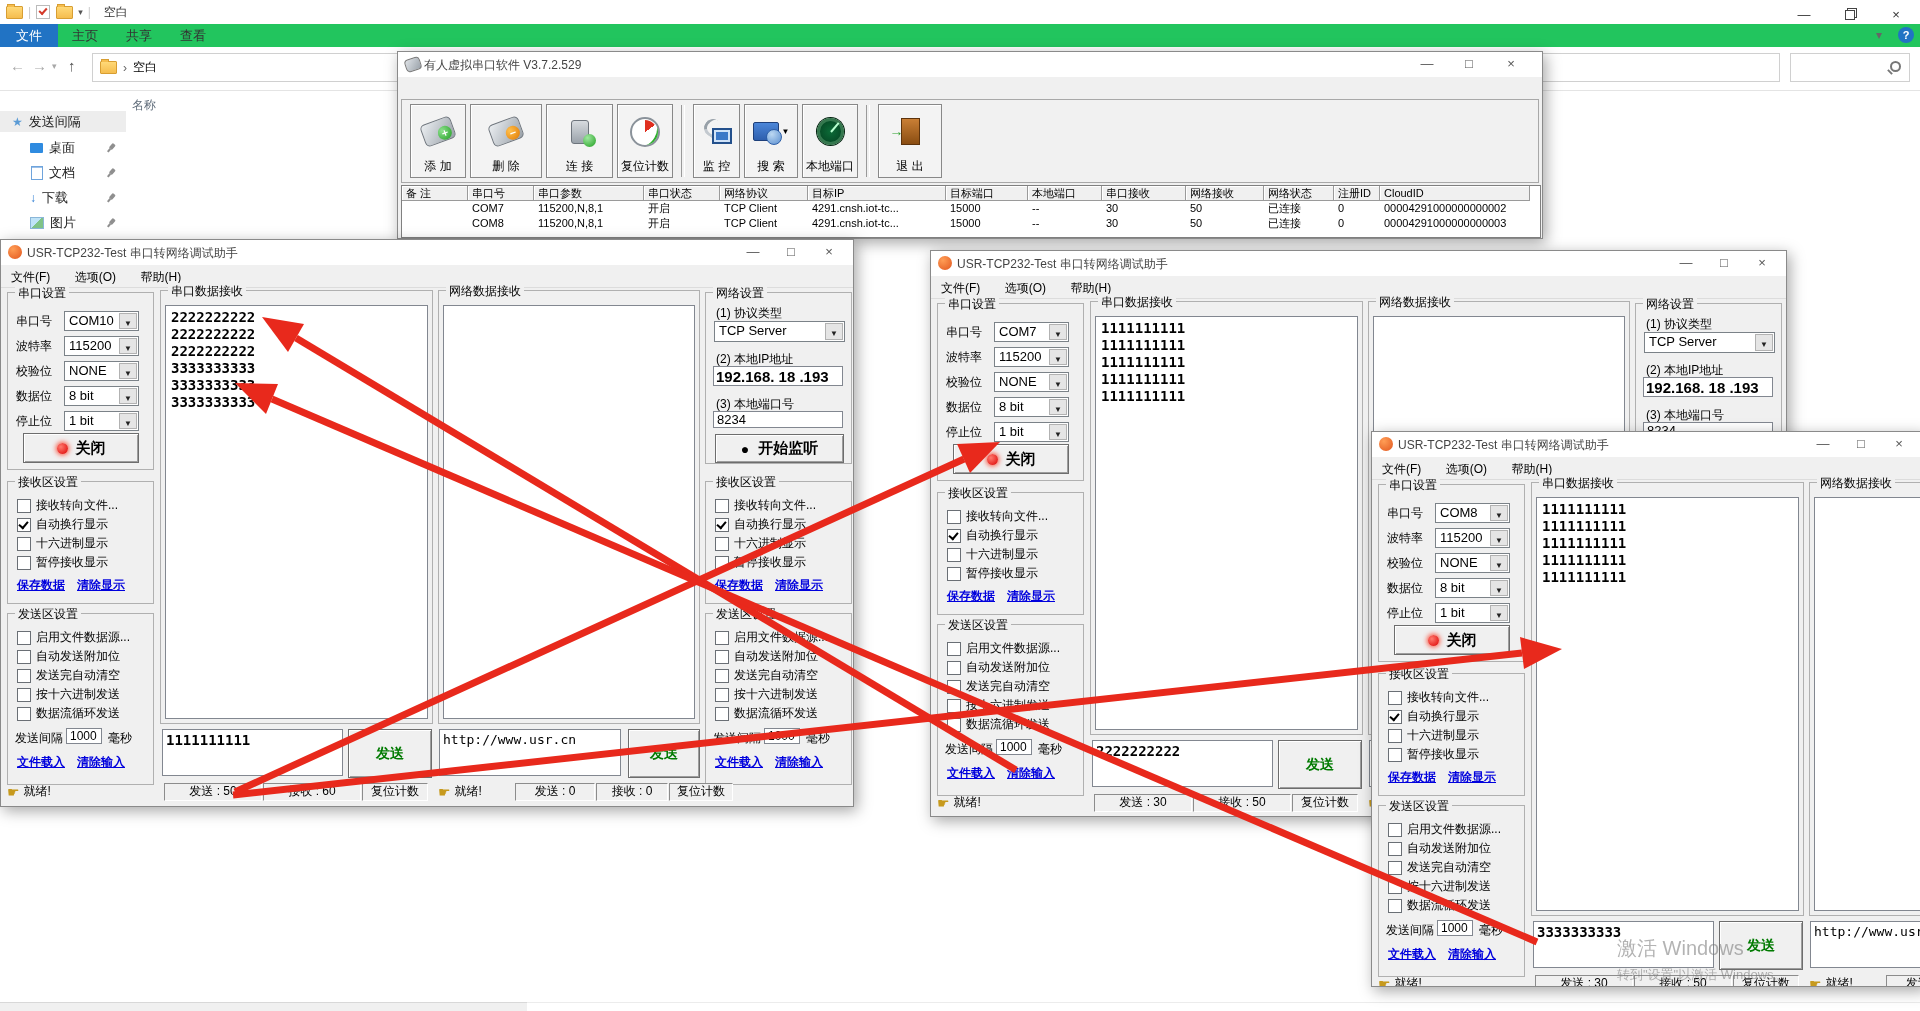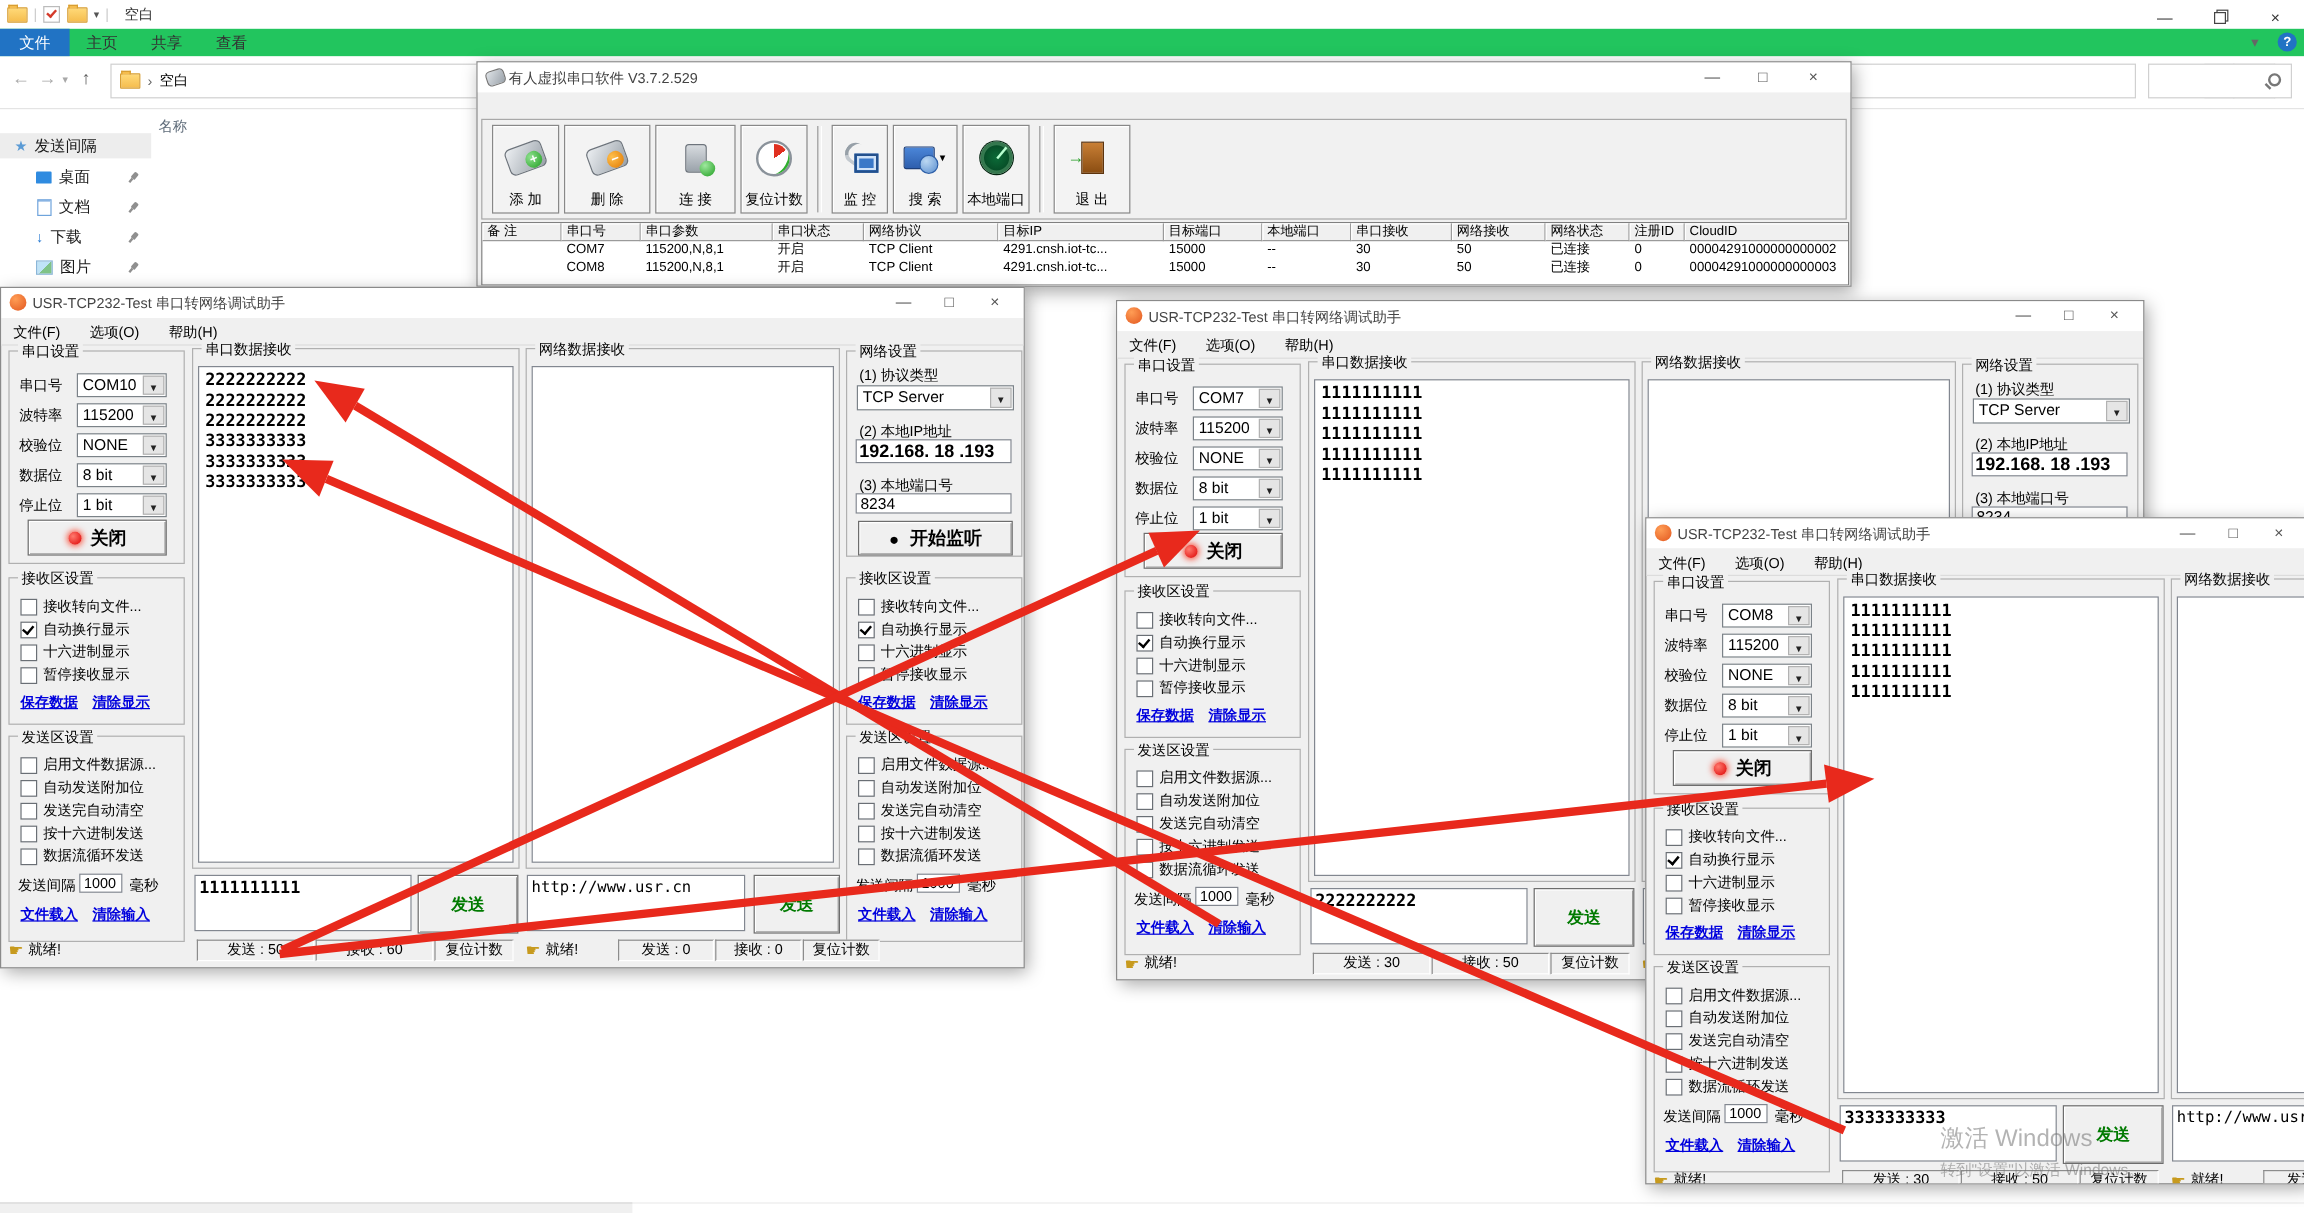--- a/index.html
+++ b/index.html
@@ -141,21 +141,21 @@
   .i-net{width:24px;height:17px;background:linear-gradient(#4b86d8,#2e5fae);border:1px solid #1d3f7a;border-radius:2px;position:relative;}
   .i-net::after{content:"";position:absolute;right:-4px;bottom:-5px;width:14px;height:14px;border-radius:50%;background:radial-gradient(circle at 35% 30%,#bcd8f2,#5b8fd0);border:1px solid #2d5fa8;}
   .i-radar{width:27px;height:27px;border-radius:50%;background:radial-gradient(circle,#0c6b38,#03371b);box-shadow:inset 0 0 0 3px rgba(190,255,200,.25),0 0 0 1px #02230f;position:relative;}
   .i-radar::after{content:"";position:absolute;left:13px;top:2px;width:2px;height:12px;background:#b8ffd0;transform:rotate(40deg);transform-origin:bottom;}
   .i-exit{width:17px;height:25px;background:linear-gradient(#c97f35,#8a4d12);border:1px solid #5d330c;position:relative;}
   .i-exit::before{content:"→";position:absolute;left:-12px;top:4px;color:#2aa02a;font-weight:bold;font-size:14px;}
   .vtable{position:absolute;left:3px;top:133px;width:1138px;height:51px;background:#fff;border:1px solid #808080;overflow:hidden;}
   .vrow{display:flex;height:15px;}
   .vh{background:#f0f0f0;border-right:1px solid #9a9a9a;border-bottom:1px solid #9a9a9a;box-shadow:inset 1px 1px 0 #fff;}
   .vcell{font-size:11px;line-height:15px;padding-left:4px;white-space:nowrap;overflow:hidden;box-sizing:border-box;flex:none;}
-  .c0{width:66px}.c1{width:66px}.c2{width:110px}.c3{width:76px}.c4{width:112px}.c5{width:138px}.c6{width:82px}
+  .c0{width:66px}.c1{width:66px}.c2{width:110px}.c3{width:76px}.c4{width:88px}.c5{width:138px}.c6{width:82px}
   .c7{width:74px}.c8{width:84px}.c9{width:78px}.c10{width:70px}.c11{width:46px}.c12{width:150px}
   
   .arrows{position:absolute;left:0;top:0;width:1920px;height:1011px;pointer-events:none;z-index:50;}
   .wmark{position:absolute;z-index:60;color:#767676;opacity:.55;pointer-events:none;white-space:nowrap;}
 </style>
 </head>
 <body>
 
 <div class="screen">
 

